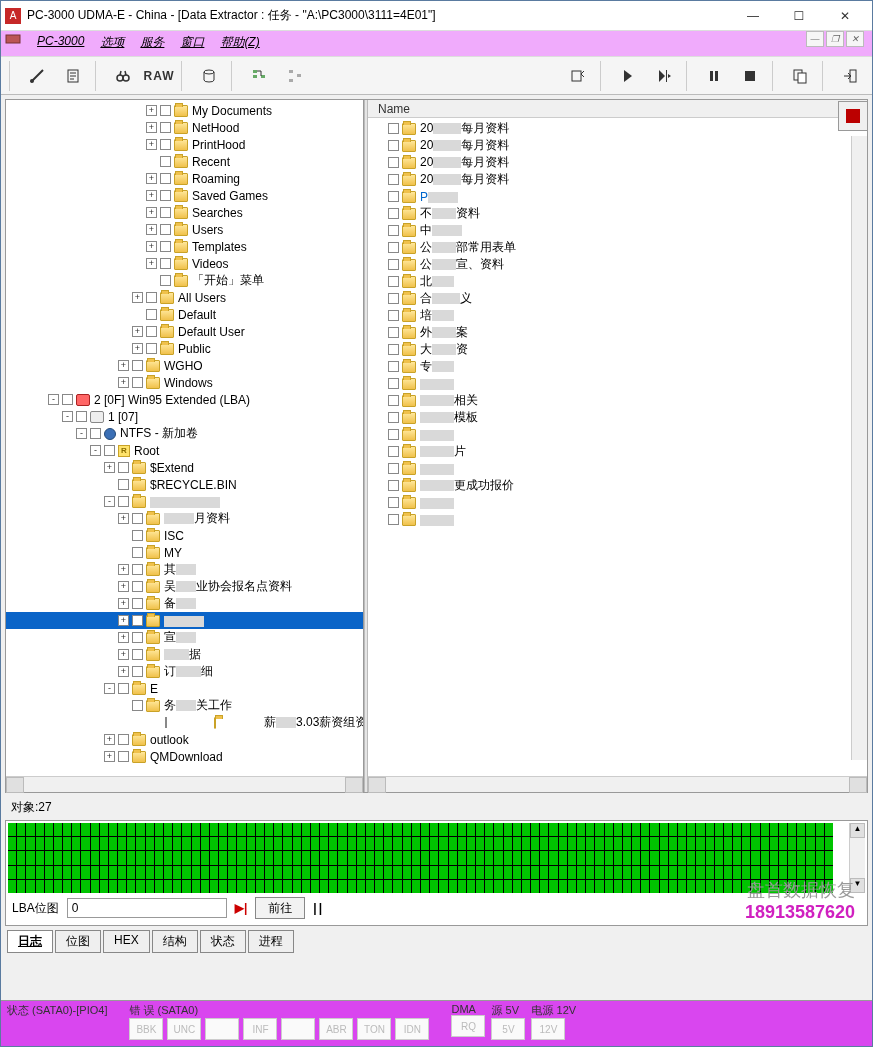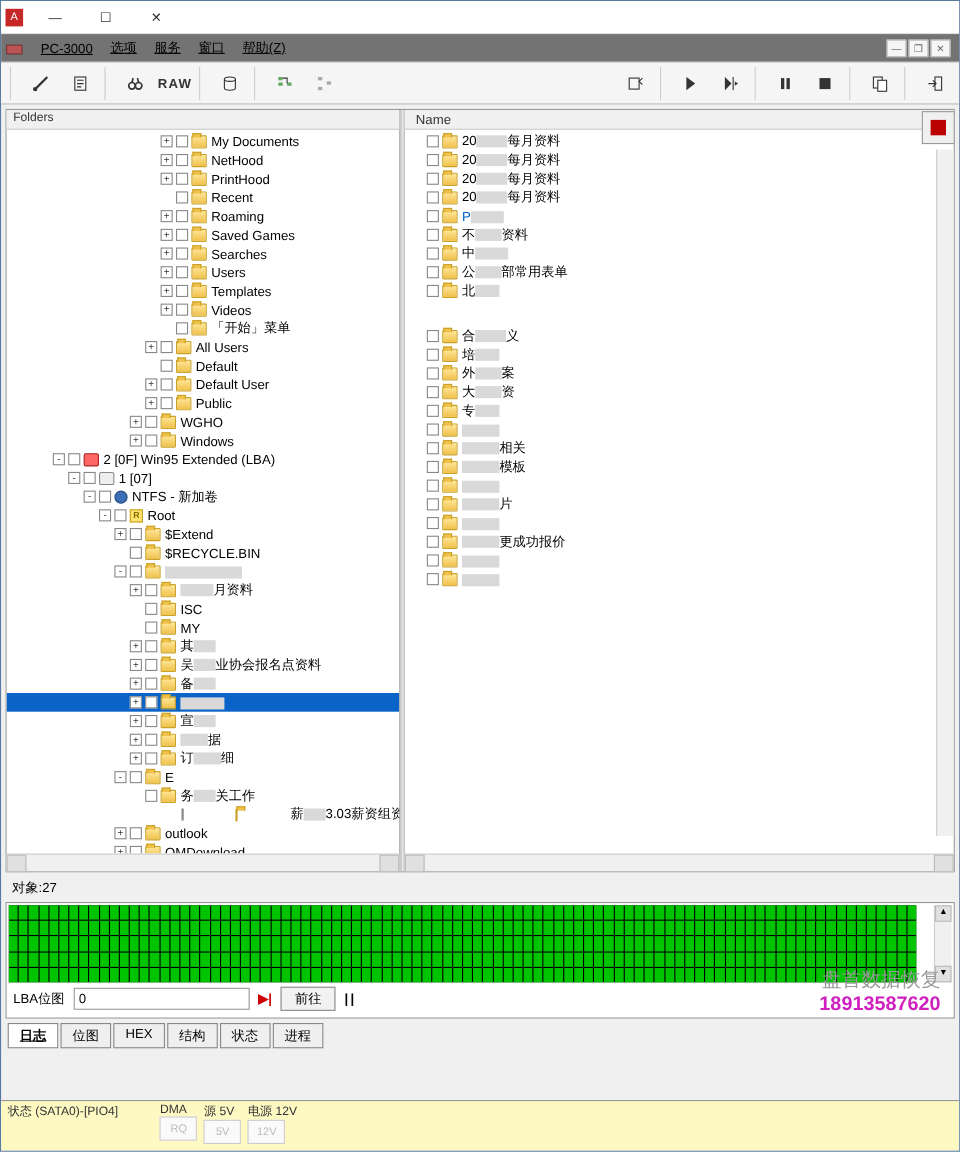--- a/index.html
+++ b/index.html
@@ -4,21 +4,21 @@
 <style>
 * { box-sizing: border-box; margin: 0; padding: 0; font-family: "Microsoft YaHei", "Segoe UI", Tahoma, sans-serif; font-size: 12px; }
 body { background: #f0f0f0; width: 873px; height: 1047px; overflow: hidden; border: 1px solid #5a7ba0; position: relative; }
 
 .titlebar { height: 30px; background: #fff; display: flex; align-items: center; padding: 0 4px; border-bottom: 1px solid #ddd; }
 .titlebar .appicon { width: 16px; height: 16px; background: #c62828; margin-right: 6px; display:inline-flex;align-items:center;justify-content:center;color:#fff;font-size:10px; }
 .titlebar .title { flex: 1; color: #000; }
 .winbtns { display: flex; }
 .winbtn { width: 46px; height: 30px; display: flex; align-items: center; justify-content: center; color: #333; }
 
-.menubar { height: 26px; background: #737373; display: flex; align-items: center; padding: 0 4px; border-bottom: 1px solid #ddd; }
+.menubar { height: 26px; background: #f0abfc; display: flex; padding: 0 4px; border-bottom: 1px solid #ddd; font-style: italic; }
 .menubar .appicon2 { width: 18px; height: 14px; margin-right: 6px; display:inline-block; }
 .menubar .menuitem { padding: 3px 8px; text-decoration: underline; color: #000; }
 .mdi-btns { margin-left: auto; display: flex; gap: 2px; padding-right:4px;}
 .mdi-btn { width: 18px; height: 16px; border: 1px solid #bbb; background:#f6f6f6; display:flex;align-items:center;justify-content:center;font-size:9px;color:#666;}
 
 .toolbar { height: 38px; background: #f5f5f5; border-bottom: 1px solid #bbb; display: flex; align-items: center; padding: 0 4px; }
 .tsep { width: 6px; height: 30px; border-left: 1px solid #ccc; margin: 0 4px; }
 .tbtn { min-width: 32px; height: 30px; display: flex; align-items: center; justify-content: center; margin: 0 2px; color:#333;}
 .tbtn.raw { font-weight: bold; letter-spacing: 1px; }
 .right-tool { position:absolute; right:4px; top:100px; width:30px; height:30px; border:1px solid #999; background:#f0f0f0; display:flex;align-items:center;justify-content:center;}
@@ -59,34 +59,35 @@
 .lba-input { width: 160px; height: 20px; border: 1px solid #999; background:#fff; padding:0 4px;}
 .bm-btn { height: 22px; padding: 0 12px; border: 1px solid #888; background: #f2f2f2; }
 .watermark { position:absolute; right:10px; bottom:0; text-align:right; }
 .watermark .g { color:#999; font-size:18px; font-family:"SimSun";}
 .watermark .p { color:#d020c0; font-size:18px; font-weight:bold;}
 
 .tabs { display:flex; gap:2px; padding:2px 6px; }
 .tab { padding:2px 10px; border:1px solid #888; background:#efefef; font-size:12px;}
 .tab.active { background:#fff; font-weight:bold; text-decoration:underline;}
 
-.statusbar { position:absolute; bottom:0; left:0; right:0; height:46px; border-top:1px solid #999; background:#fef9c3; display:flex; padding:2px 6px; gap:6px;}
+.statusbar { position:absolute; bottom:0; left:0; right:0; height:46px; border-top:1px solid #999; background:#d946ef; display:flex; padding:2px 6px; gap:6px;}
 .stat-group { }
 .stat-title { font-size:11px; color:#333;}
 .stat-row { display:flex; gap:4px; }
 .stat-box { width:34px; height:22px; border:1px solid #ccc; background:#fafafa; display:flex; align-items:center; justify-content:center; font-size:10px; color:#bbb;}
 .vgap{width:10px;}
 
 svg.icon { width:16px; height:16px; }
 </style>
 </head>
 <body>
 
 <div class="titlebar">
   <span class="appicon">A</span>
+  <span class="title">PC-3000 UDMA-E - China - [Data Extractor : 任务 - "A:\PC3000\3111=4E01"]</span>
   <div class="winbtns">
     <div class="winbtn">—</div>
     <div class="winbtn">☐</div>
     <div class="winbtn close">✕</div>
   </div>
 </div>
 
 <div class="menubar">
   <span class="appicon2">
     <svg class="icon" viewBox="0 0 16 16">
@@ -196,21 +197,20 @@
         <rect x="8" y="2" width="6" height="12" fill="none" stroke="#333"></rect>
         <path d="M2 8 h7 M6 5 l3 3 l-3 3" stroke="#333" fill="none"></path>
       </svg>
     </div>
 </div>
 
 <div class="right-tool"></div>
 
 <div class="work">
   <div class="pane left">
-    <div class="pane-header">Folders</div>
     <div class="tree" id="tree">
         <div class="tree-row" style="padding-left: 140px;">
           <span class="exp">+</span>
           <span class="chk"></span>
           <span class="folder-icon"></span>
           <span>My Documents</span>
         </div>
         <div class="tree-row" style="padding-left: 140px;">
           <span class="exp">+</span>
           <span class="chk"></span>
@@ -485,23 +485,28 @@
           <span>中<span class="redacted" style="width: 30px;"></span></span>
         </div>
         <div class="list-row" style="padding-left: 20px;">
           <span class="chk"></span>
           <span class="folder-icon"></span>
           <span>公<span class="redacted" style="width: 24px;"></span>部常用表单</span>
         </div>
         <div class="list-row" style="padding-left: 20px;">
           <span class="chk"></span>
           <span class="folder-icon"></span>
+          <span>公<span class="redacted" style="width: 24px;"></span>宣、资料</span>
+        </div>
+        <div class="list-row" style="padding-left: 20px;">
+          <span class="chk"></span>
+          <span class="folder-icon"></span>
           <span>北<span class="redacted" style="width: 22px;"></span></span>
         </div>
-        <div class="list-row" style="padding-left: 20px; margin-top: 24px;">
+        <div class="list-row" style="padding-left: 20px;">
           <span class="chk"></span>
           <span class="folder-icon"></span>
           <span>合<span class="redacted" style="width: 28px;"></span>义</span>
         </div>
         <div class="list-row" style="padding-left: 20px;">
           <span class="chk"></span>
           <span class="folder-icon"></span>
           <span>培<span class="redacted" style="width: 22px;"></span></span>
         </div>
         <div class="list-row" style="padding-left: 20px;">
@@ -1050,20 +1055,33 @@
     <div class="tab">结构</div>
     <div class="tab">状态</div>
     <div class="tab">进程</div>
   </div>
 
 <div class="statusbar">
   <div class="stat-group">
     <div class="stat-title">状态 (SATA0)-[PIO4]</div>
   </div>
   <div class="vgap"></div>
+  <div class="stat-group">
+    <div class="stat-title">错 误 (SATA0)</div>
+    <div class="stat-row" id="errflags">
+        <div class="stat-box">BBK</div>
+        <div class="stat-box">UNC</div>
+        <div class="stat-box"></div>
+        <div class="stat-box">INF</div>
+        <div class="stat-box"></div>
+        <div class="stat-box">ABR</div>
+        <div class="stat-box">TON</div>
+        <div class="stat-box">IDN</div>
+      </div>
+  </div>
   <div class="vgap"></div>
   <div class="stat-group">
     <div class="stat-title">DMA</div>
     <div class="stat-row">
         <div class="stat-box">RQ</div>
       </div>
   </div>
   <div class="stat-group">
     <div class="stat-title">源 5V</div>
     <div class="stat-row">

